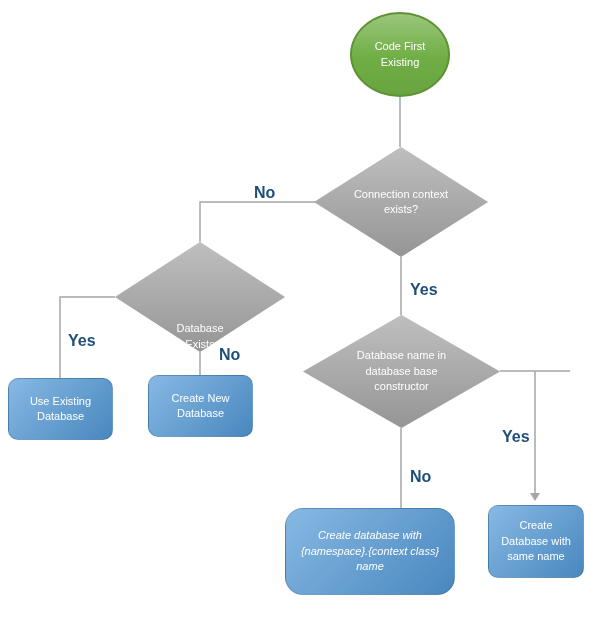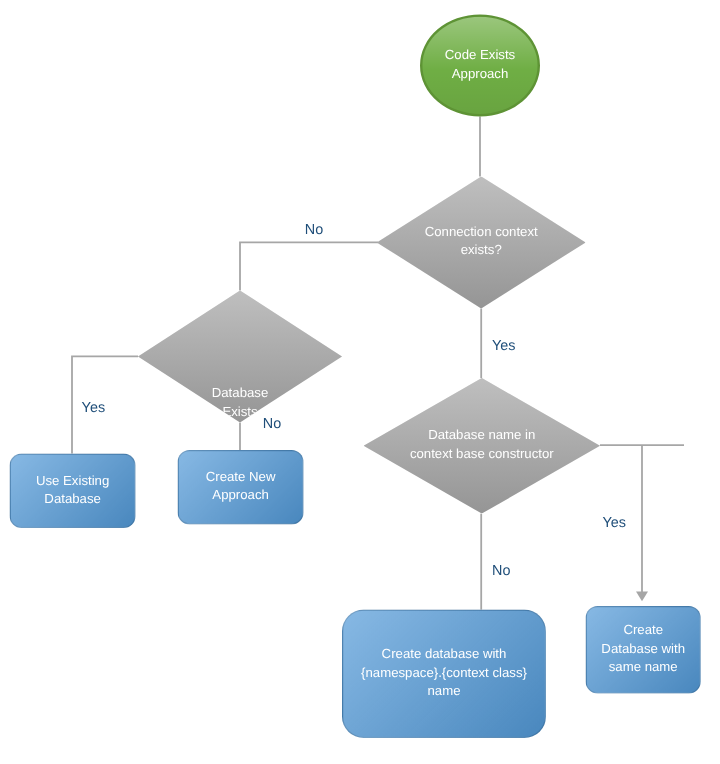--- a/index.html
+++ b/index.html
@@ -57,66 +57,67 @@
   .process {
     border-radius: 10px;
     background-color: var(--process-fill, #539ad8);
     background-image: linear-gradient(135deg, rgba(255,255,255,0.30), rgba(0,0,0,0.12));
     border: 1px solid rgba(0,0,0,0.12);
     padding: 4px 8px;
   }
   .process.big { border-radius: 18px; }
   .edge-label {
     position: absolute;
-    font-size: 12px;
+    font-size: 16px;
     color: var(--edge-label-color, #1f4e79);
+    font-weight: bold;
   }
 </style>
 </head>
 <body>
 
 <div class="canvas">
 
   <svg class="connectors" width="600" height="637" viewBox="0 0 600 637" aria-hidden="true">
     <polyline points="400,97 400,147"></polyline>
     <polyline points="315,202 200,202 200,242"></polyline>
     <polyline points="401,257 401,315"></polyline>
     <polyline points="115,297 60,297 60,378"></polyline>
     <polyline points="200,352 200,375"></polyline>
     <polyline points="500,371 570,371"></polyline>
     <polyline points="535,371 535,494"></polyline>
     <polyline points="401,428 401,508"></polyline>
     <polygon points="530,493 540,493 535,501"></polygon>
   </svg>
 
   <div class="node ellipse" style="left:350px; top:12px; width:100px; height:85px;">
-    <span style="width:70px;">Code Exists Approach</span>
+    <span style="width:70px;">Code First Existing</span>
   </div>
 
   <div class="node diamond" style="left:314px; top:147px; width:174px; height:110px;">
     <span>Connection context exists?</span>
   </div>
 
   <div class="node diamond" style="left:115px; top:242px; width:170px; height:110px;align-items:flex-end;">
     <span class="narrow">Database Exists</span>
   </div>
 
   <div class="node process" style="left:8px; top:378px; width:105px; height:62px;">
     <span>Use Existing Database</span>
   </div>
 
   <div class="node process" style="left:148px; top:375px; width:105px; height:62px;">
-    <span>Create New Approach</span>
+    <span>Create New Database</span>
   </div>
 
   <div class="node diamond" style="left:303px; top:315px; width:197px; height:113px;">
-    <span>Database name in context base constructor</span>
+    <span>Database name in database base constructor</span>
   </div>
 
-  <div class="node process big" style="left:285px; top:508px; width:170px; height:107px;">
+  <div class="node process big" style="left:285px; top:508px; width:170px; height:87px;font-style:italic;">
     <span style="width:148px;">Create database with {namespace}.{context class} name</span>
   </div>
 
   <div class="node process" style="left:488px; top:505px; width:96px; height:73px;justify-content:center;">
     <span style="width:86px;">Create Database with same name</span>
   </div>
 
   <div class="edge-label" style="left:254px; top:184px;">No</div>
   <div class="edge-label" style="left:410px; top:281px;">Yes</div>
   <div class="edge-label" style="left:68px; top:332px;">Yes</div>

